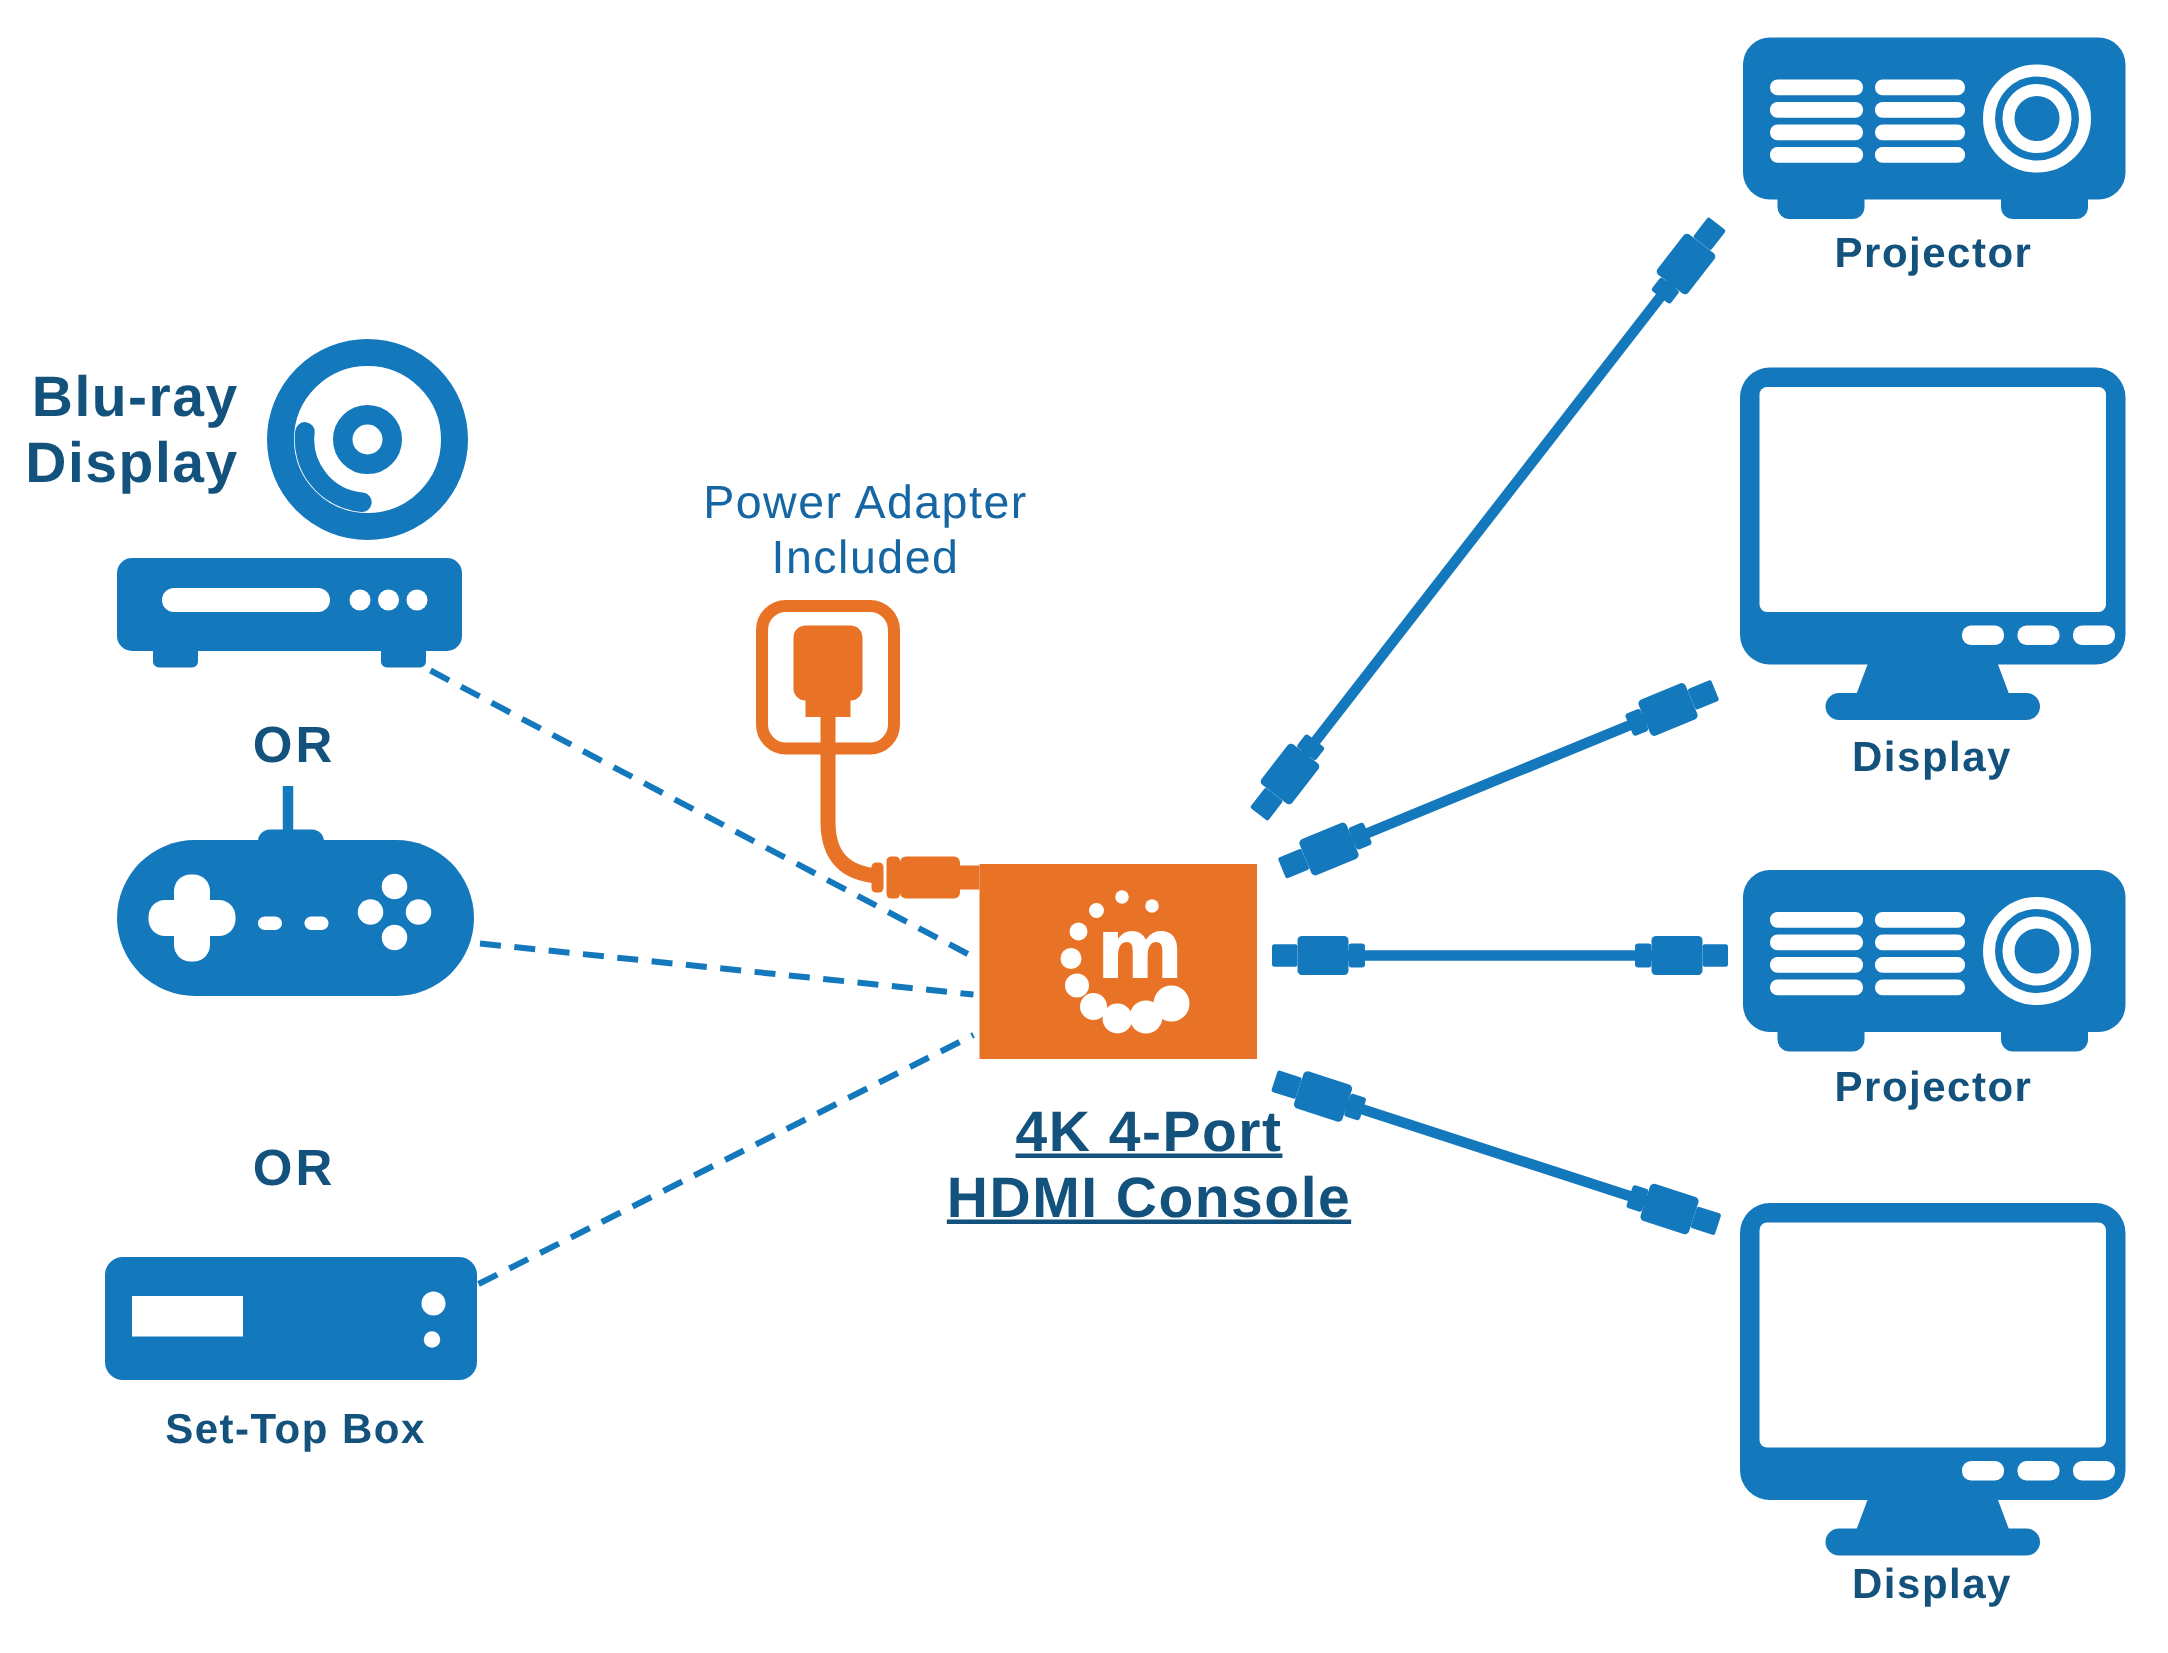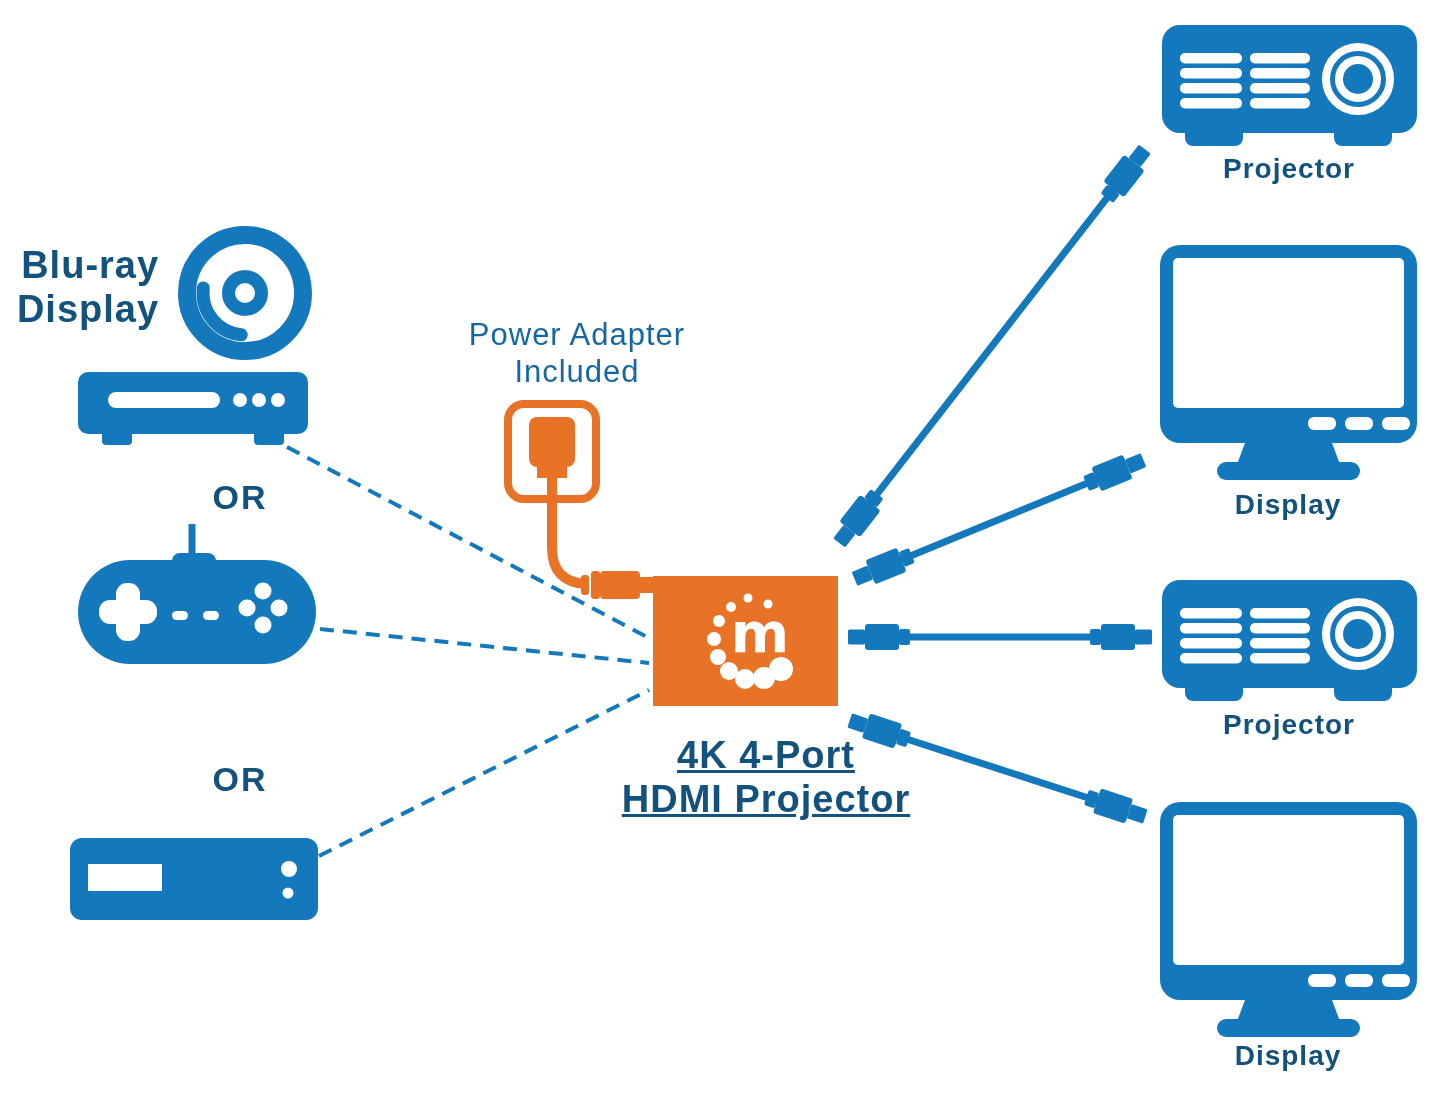--- a/index.html
+++ b/index.html
@@ -27,21 +27,21 @@
   .disc-hub{stroke:var(--device-blue);fill:#fff;stroke-width:13;}
   .cord{stroke:var(--device-blue);stroke-width:7;}
   .pcable{stroke:var(--orange);stroke-width:10;fill:none;}
   .logo-m{fill:#fff;font-family:"DejaVu Sans","Liberation Sans",sans-serif;font-weight:bold;font-size:56px;}
   
   .label{
     position:absolute;transform:translateX(-50%);text-align:center;white-space:nowrap;
     color:var(--label-blue);font-weight:bold;font-size:28px;letter-spacing:1px;line-height:1.16;
   }
   .label-lg{font-size:38px;}
-  .label-or{font-size:34px;letter-spacing:2px;margin-left:44px;}
+  .label-or{font-size:34px;letter-spacing:2px;}
   .label-adapter{
     color:var(--adapter-blue);font-weight:normal;font-size:31px;letter-spacing:1px;line-height:1.2;
   }
 </style>
 </head>
 <body>
 
 <div class="canvas">
 
   <svg class="diagram-svg" width="1445" height="1102" viewBox="0 0 1445 1102">
@@ -185,29 +185,30 @@
   <div class="label label-lg" style="left:88px;top:243px;text-align:right;">
     <div>Blu-ray</div>
     <div>Display</div>
   </div>
 
   <div class="label label-or" style="left:196px;top:478px;">OR</div>
 
 
   <div class="label label-or" style="left:196px;top:760px;">OR</div>
 
+  <div class="label" style="left:197px;top:937px;">Set-Top Box</div>
 
   <div class="label label-adapter" style="left:577px;top:316px;">
     <div>Power Adapter</div>
     <div>Included</div>
   </div>
 
   <div class="label label-lg" style="left:766px;top:733px;text-decoration:underline;">
     <div>4K 4-Port</div>
-    <div>HDMI Projector</div>
+    <div>HDMI Console</div>
   </div>
 
   <div class="label" style="left:1289px;top:153px;">Projector</div>
 
   <div class="label" style="left:1288px;top:489px;">Display</div>
 
   <div class="label" style="left:1289px;top:709px;">Projector</div>
 
   <div class="label" style="left:1288px;top:1040px;">Display</div>
 

